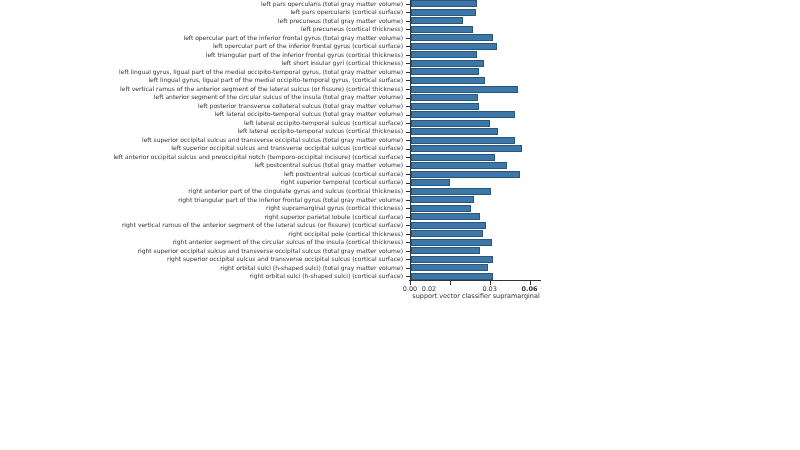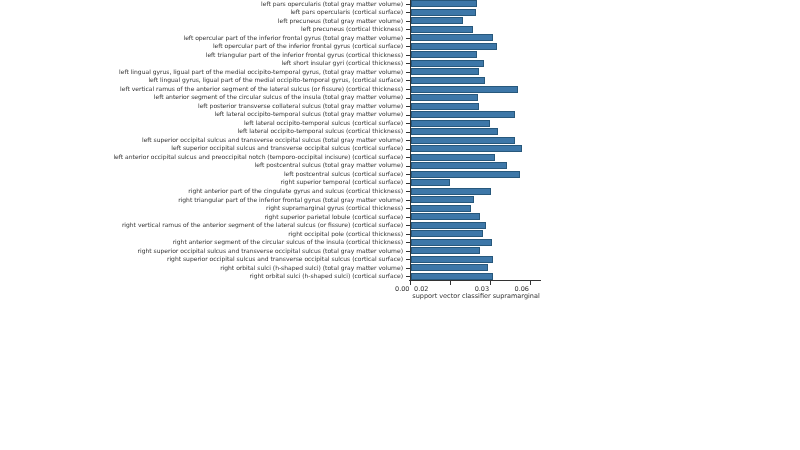--- a/index.html
+++ b/index.html
@@ -63,20 +63,21 @@
     position: absolute;
     top: 281px;
     width: 1px;
     height: 3.5px;
     background: #333333;
   }
   .x-tick-label {
     position: absolute;
     top: 284.5px;
     width: 30px;
+    text-align: center;
     font-size: 6.5px;
     color: #333333;
   }
   .x-axis-title {
     position: absolute;
     left: 410px;
     top: 292px;
     width: 132px;
     text-align: center;
     font-size: 6.5px;
@@ -192,16 +193,16 @@
   <div class="spine-left"></div>
   <div class="spine-bottom"></div>
   <div id="xticks">
       <div class="x-tick" style="left: 410px; background: rgb(51, 51, 51);"></div>
       <div class="x-tick-label" style="left: 395px;">0.00</div>
       <div class="x-tick" style="left: 449.84px; background: rgb(51, 51, 51);"></div>
       <div class="x-tick-label" style="left: 414px;">0.02</div>
       <div class="x-tick" style="left: 489.68px; background: rgb(51, 51, 51);"></div>
       <div class="x-tick-label" style="left: 474.68px;">0.03</div>
       <div class="x-tick" style="left: 529.52px; background: rgb(51, 51, 51);"></div>
-      <div class="x-tick-label" style="left: 514.52px;">0.06</div>
+      <div class="x-tick-label" style="left: 514.52px; font-weight: bold;">0.06</div>
     </div>
   <div class="x-axis-title">support vector classifier supramarginal</div>
 </div>
 
 </body></html>

